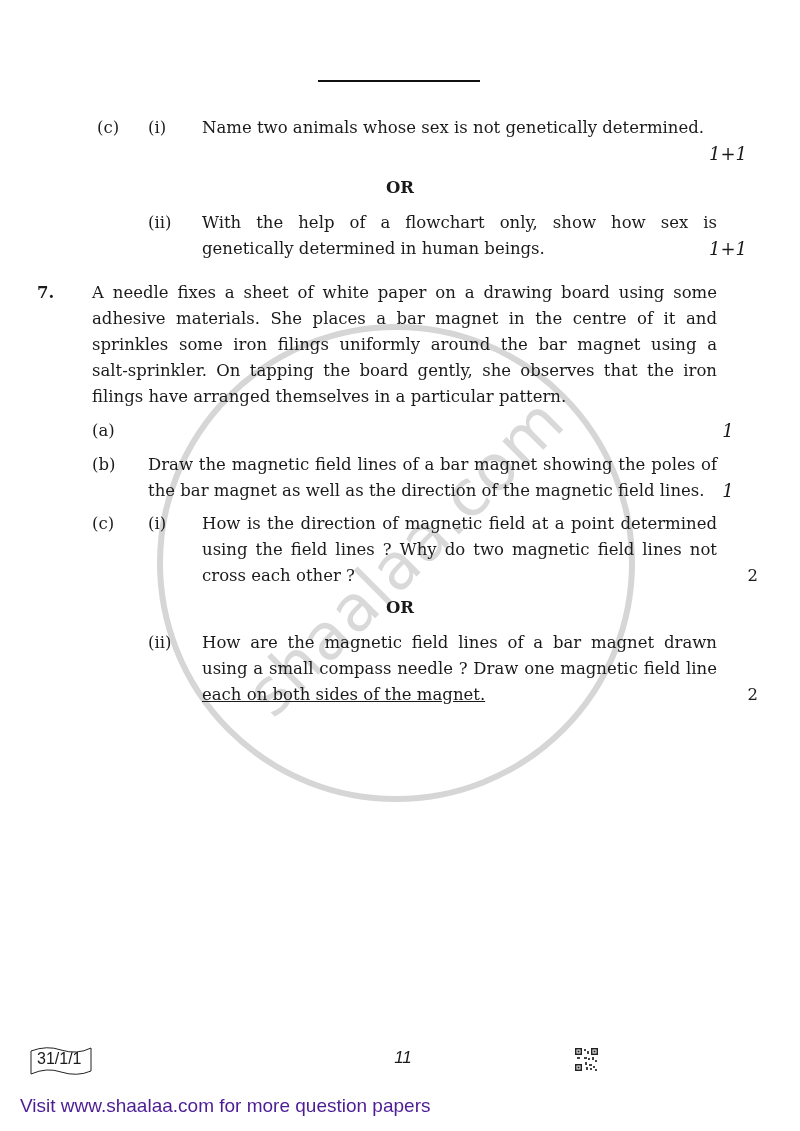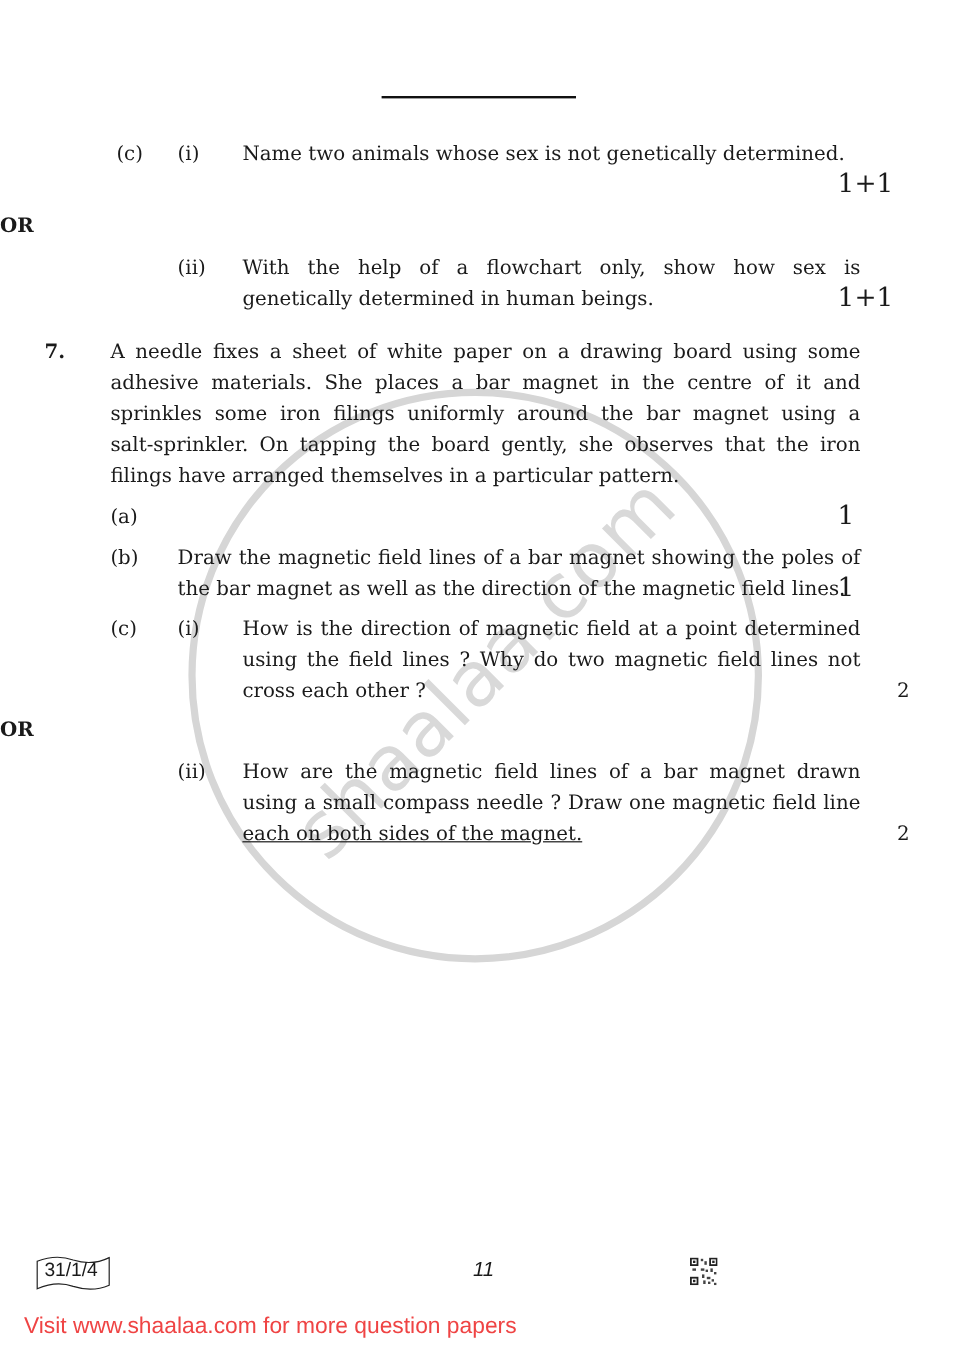--- a/index.html
+++ b/index.html
@@ -1,38 +1,38 @@
 <!DOCTYPE html>
 <html><head>
 <meta charset="utf-8">
 <style>
   html, body { margin: 0; padding: 0; background: #ffffff; }
   body { width: 800px; height: 1131px; position: relative; overflow: hidden;
          font-family: "DejaVu Serif", "Liberation Serif", serif; color: #1a1a1a; }
   .line { position: absolute; font-size: 16.5px; line-height: 26px; white-space: nowrap; }
   .just-full { position: absolute; font-size: 16.5px; line-height: 26px; text-align: justify; text-align-last: justify; white-space: normal; }
-  .mark { position: absolute; font-size: 22px; line-height: 26px; text-align: left; width: 60px; }
+  .mark { position: absolute; font-size: 18px; line-height: 26px; font-style: italic; text-align: center; width: 60px; }
   .mark-n { position: absolute; font-size: 16.5px; line-height: 26px; text-align: right; width: 60px; }
-  .or { position: absolute; font-size: 16.5px; font-weight: bold; line-height: 26px; width: 800px; left: 0; }
+  .or { position: absolute; font-size: 16.5px; font-weight: bold; line-height: 26px; width: 800px; left: 0; text-align: center; }
   .qnum { position: absolute; font-size: 16.5px; line-height: 26px; font-weight: bold; }
   .rule { position: absolute; left: 318px; top: 80px; width: 162px; height: 2px; background: #111; }
   .watermark-circle { position: absolute; left: 157px; top: 324px; width: 478px; height: 478px;
                       border: 6px solid #d6d6d6; border-radius: 50%; box-sizing: border-box; z-index: 0; }
   .watermark-text { position: absolute; left: 175px; top: 520px; width: 460px; text-align: center;
                     font-family: "DejaVu Sans", sans-serif; font-size: 64px; color: #d9d9d9;
                     transform: rotate(-45deg); transform-origin: 50% 50%; z-index: 0; letter-spacing: 1px; }
   .content { position: absolute; left: 0; top: 0; width: 800px; height: 1131px; z-index: 1; }
   .code-box { position: absolute; left: 29px; top: 1045px; width: 62px; height: 28px; }
   .code-box svg { position: absolute; left: 0; top: 0; }
   .code-text { position: absolute; left: 8px; top: 4px; font-family: "Liberation Sans", sans-serif; font-size: 16px; line-height: 20px; }
   .page-num { position: absolute; left: 388px; top: 1048px; width: 30px; text-align: center;
               font-family: "Liberation Sans", sans-serif; font-size: 17px; font-style: italic; }
   .qr { position: absolute; left: 575px; top: 1048px; width: 23px; height: 23px; }
   .footer-link { position: absolute; left: 20px; top: 1095px; font-family: "Liberation Sans", sans-serif;
-                 font-size: 19px; color: #ef4444; white-space: nowrap; }
+                 font-size: 19px; color: #4c1d95; white-space: nowrap; }
 </style>
 </head>
 <body>
 
 <div class="watermark-circle"></div>
 <div class="watermark-text">shaalaa.com</div>
 
 <div class="content">
 
   <div class="rule"></div>
@@ -76,21 +76,21 @@
   <div class="line" style="left:148px; top:630px;">(ii)</div>
   <div class="just-full" style="left:202px; top:630px; width:515px;">How are the magnetic field lines of a bar magnet drawn</div>
   <div class="just-full" style="left:202px; top:656px; width:515px;">using a small compass needle ? Draw one magnetic field line</div>
   <div class="line" style="left:202px; top:682px;text-decoration:underline;">each on both sides of the magnet.</div>
   <div class="mark-n" style="left:698px; top:682px;">2</div>
 
   <div class="code-box">
     <svg width="66" height="32" viewBox="0 0 66 32">
       <path d="M2,6 Q18,0 32,5 Q48,10 62,3 L62,26 Q48,32 32,27 Q18,22 2,29 Z" fill="none" stroke="#222" stroke-width="1"></path>
     </svg>
-    <span class="code-text">31/1/4</span>
+    <span class="code-text">31/1/1</span>
   </div>
 
   <div class="page-num">11</div>
 
   <svg class="qr" viewBox="0 0 23 23">
     <rect x="0" y="0" width="7" height="7" fill="#222"></rect>
       <rect x="1.5" y="1.5" width="4" height="4" fill="#fff"></rect>
       <rect x="2.5" y="2.5" width="2" height="2" fill="#222"></rect>
     <rect x="16" y="0" width="7" height="7" fill="#222"></rect>
       <rect x="17.5" y="1.5" width="4" height="4" fill="#fff"></rect>

